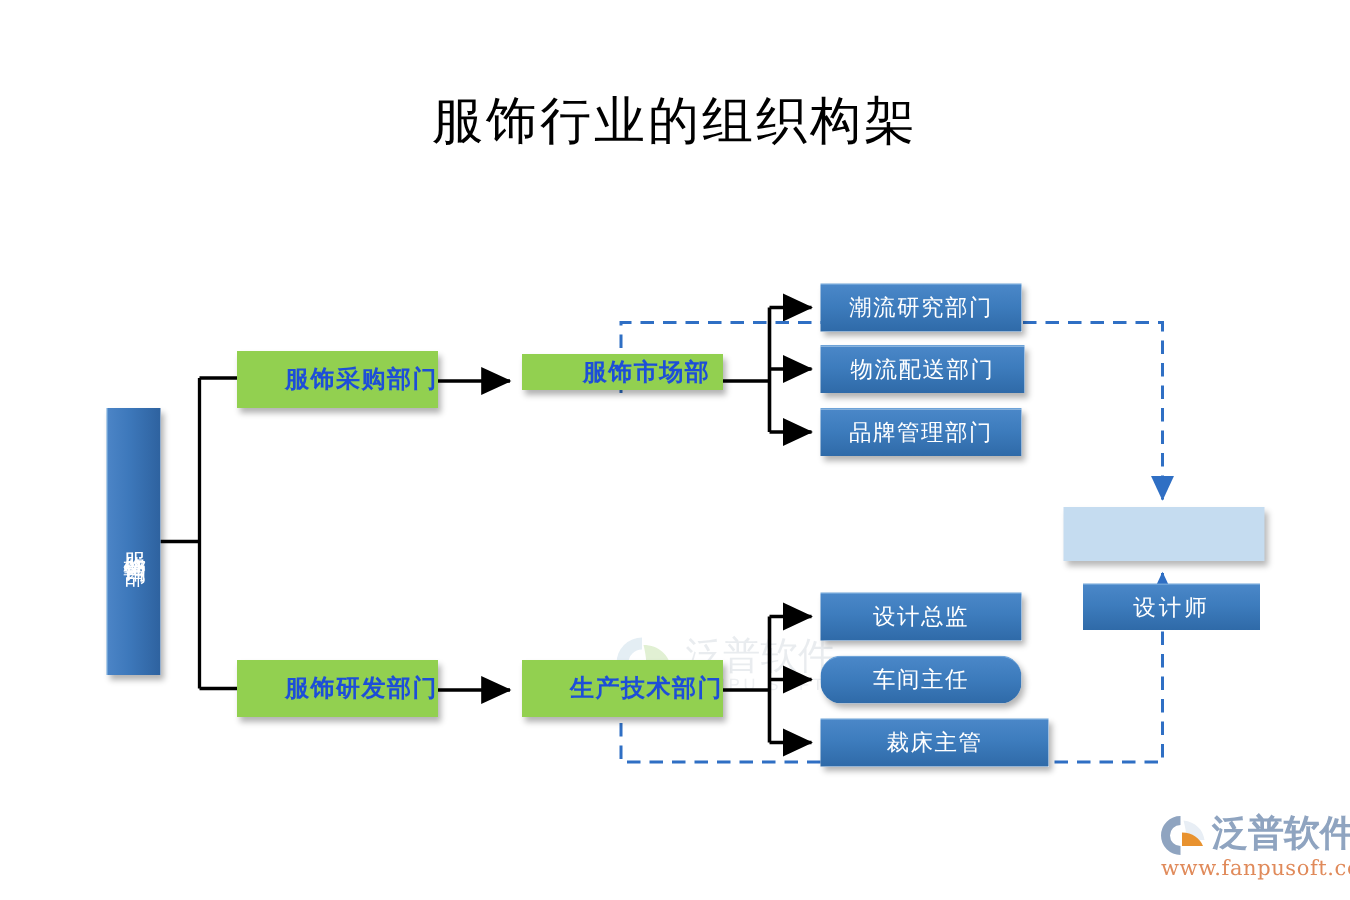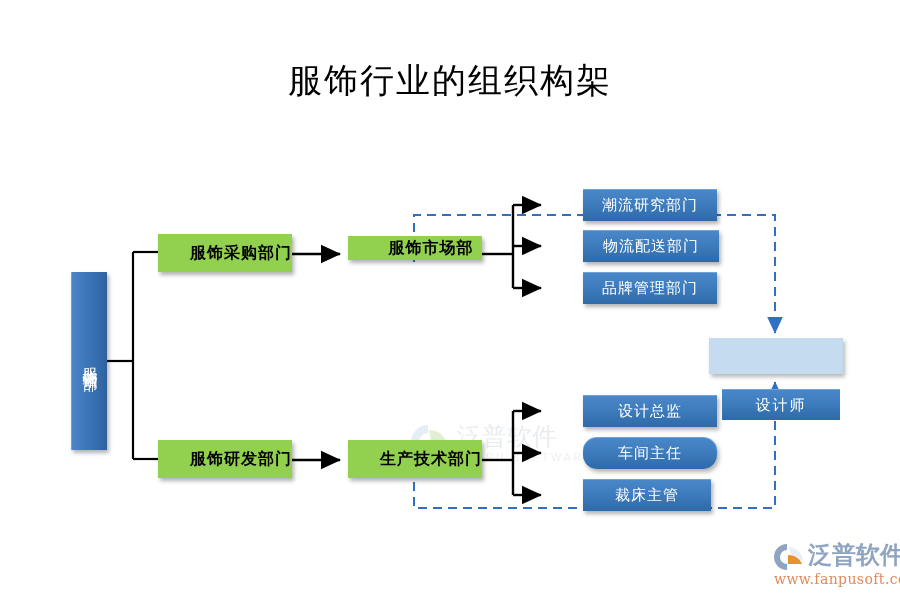--- a/index.html
+++ b/index.html
@@ -71,33 +71,32 @@
   .box {
     position: absolute;
     box-sizing: border-box;
     display: flex;
     align-items: center;
     justify-content: center;
     box-shadow: 2px 3px 4px rgba(0,0,0,0.30);
   }
   .box-green {
     background: #92d050;
-    color: #000000;
+    color: #1d4ed8;
     font-weight: bold;
     font-size: 16px;
     letter-spacing: 1px;
     padding-left: 32px;
   }
   .box-blue {
     background: linear-gradient(to bottom, #4a87c8 0%, #3d7cbd 45%, #2f6aa8 100%);
     color: #ffffff;
     font-size: 15px;
     letter-spacing: 1px;
     border-top: 1px solid #6ea3d8;
-    margin-left: 36px;
   }
   .box-vert {
     background: linear-gradient(to right, #4b84c6 0%, #3d78bb 40%, #2e629f 100%);
     color: #ffffff;
     font-size: 15px;
     letter-spacing: 2px;
     writing-mode: vertical-rl;
     text-orientation: upright;
     line-height: 1.25;
     border-left: 1px solid #6ea3d8;
@@ -248,21 +247,21 @@
   <div class="box box-blue" style="left:547px; top:189px; width:134px; height:32px;">潮流研究部门</div>
 
   <div class="box box-blue" style="left:547px; top:230px; width:136px; height:32px;">物流配送部门</div>
 
   <div class="box box-blue" style="left:547px; top:272px; width:134px; height:32px;">品牌管理部门</div>
 
   <div class="box box-blue" style="left:547px; top:395px; width:134px; height:32px;">设计总监</div>
 
   <div class="box box-blue" style="left:547px; top:437px; width:134px; height:32px;border-radius:14px;">车间主任</div>
 
-  <div class="box box-blue" style="left:547px; top:479px; width:128px; height:32px;">裁床主管</div>
+  <div class="box box-blue" style="left:547px; top:479px; width:152px; height:32px;">裁床主管</div>
 
   <div class="designer-frame" style="left:709px; top:338px; width:134px; height:36px;"></div>
   <div class="designer-inner" style="left:722px; top:341px; width:118px; height:30px;">设计师</div>
 
   <div class="brand">
     <svg class="brand-mark" viewBox="0 0 36 30">
       <path d="M4 15 A13 13 0 0 1 17 2 L17 8 A7 7 0 0 0 10 15 A7 7 0 0 0 17 22 L17 28 A13 13 0 0 1 4 15 Z" fill="#8fa4c0"></path>
       <path d="M19 5 C27 6 32 11 33 18 L21 18 C21 13 20 9 19 5 Z" fill="#e8eef5"></path>
       <path d="M18 13 C25 13 30 17 32 22 L18 22 Z" fill="#e8922f"></path>
     </svg>

